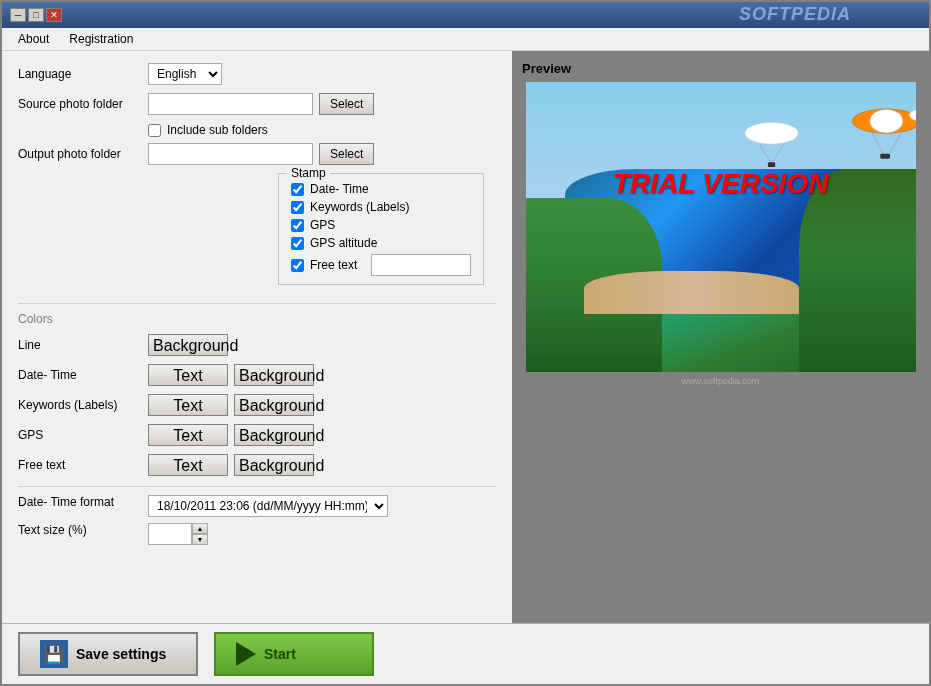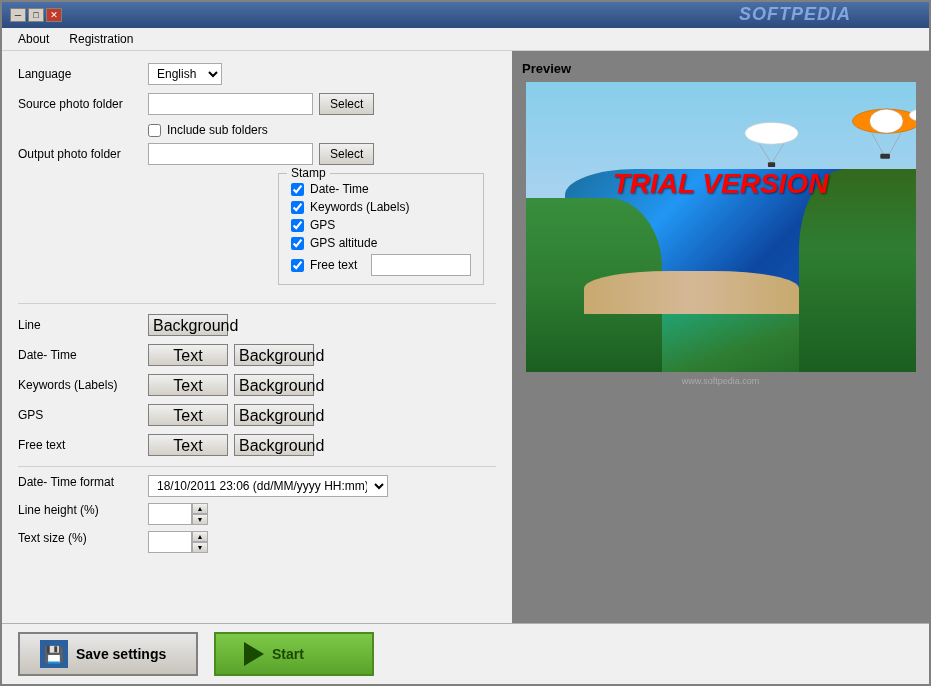--- a/index.html
+++ b/index.html
@@ -384,21 +384,21 @@
       cursor: pointer;
       font-size: 14px;
       font-weight: bold;
       min-width: 180px;
     }
 
     .btn-start {
       display: flex;
       align-items: center;
       gap: 8px;
-      padding: 6px 28px;
+      padding: 6px 20px;
       background: linear-gradient(to bottom, #7dc847, #5aa32b);
       border: 2px solid #4a8a20;
       cursor: pointer;
       font-size: 14px;
       font-weight: bold;
       color: #1a4a00;
       min-width: 160px;
     }
 
     .save-icon {
@@ -512,20 +512,21 @@
           <div class="checkbox-row" style="margin-left:0; margin-bottom:0;">
             <input type="checkbox" checked="" style="">
             <label>Free text</label>
             <input type="text" class="free-text-input" style="">
           </div>
         </div>
       </div>
 
       <hr class="divider">
       <div class="colors-section">
+        <div class="colors-label">Colors</div>
 
         <div class="color-row">
           <div class="color-row-label">Line</div>
           <div style="display:flex; gap:6px;">
             <button class="color-btn">Background</button>
           </div>
         </div>
 
         <div class="color-row">
           <div class="color-row-label">Date- Time</div>
@@ -562,30 +563,20 @@
 
       <hr class="divider">
 
       <div class="field-row">
         <div class="field-label">Date- Time format</div>
         <select style="width:240px; height:22px; font-size:12px;">
           <option>18/10/2011 23:06 (dd/MM/yyyy HH:mm)</option>
         </select>
       </div>
 
-      <div class="field-row">
-        <div class="field-label">Line height (%)</div>
-        <div class="spinner-input">
-          <input type="text" style="width: 44px;">
-          <div class="spinner-btns">
-            <button class="spinner-btn">▲</button>
-            <button class="spinner-btn">▼</button>
-          </div>
-        </div>
-      </div>
 
       <div class="field-row">
         <div class="field-label">Text size (%)</div>
         <div class="spinner-input">
           <input type="text" style="width: 44px;">
           <div class="spinner-btns">
             <button class="spinner-btn">▲</button>
             <button class="spinner-btn">▼</button>
           </div>
         </div>

